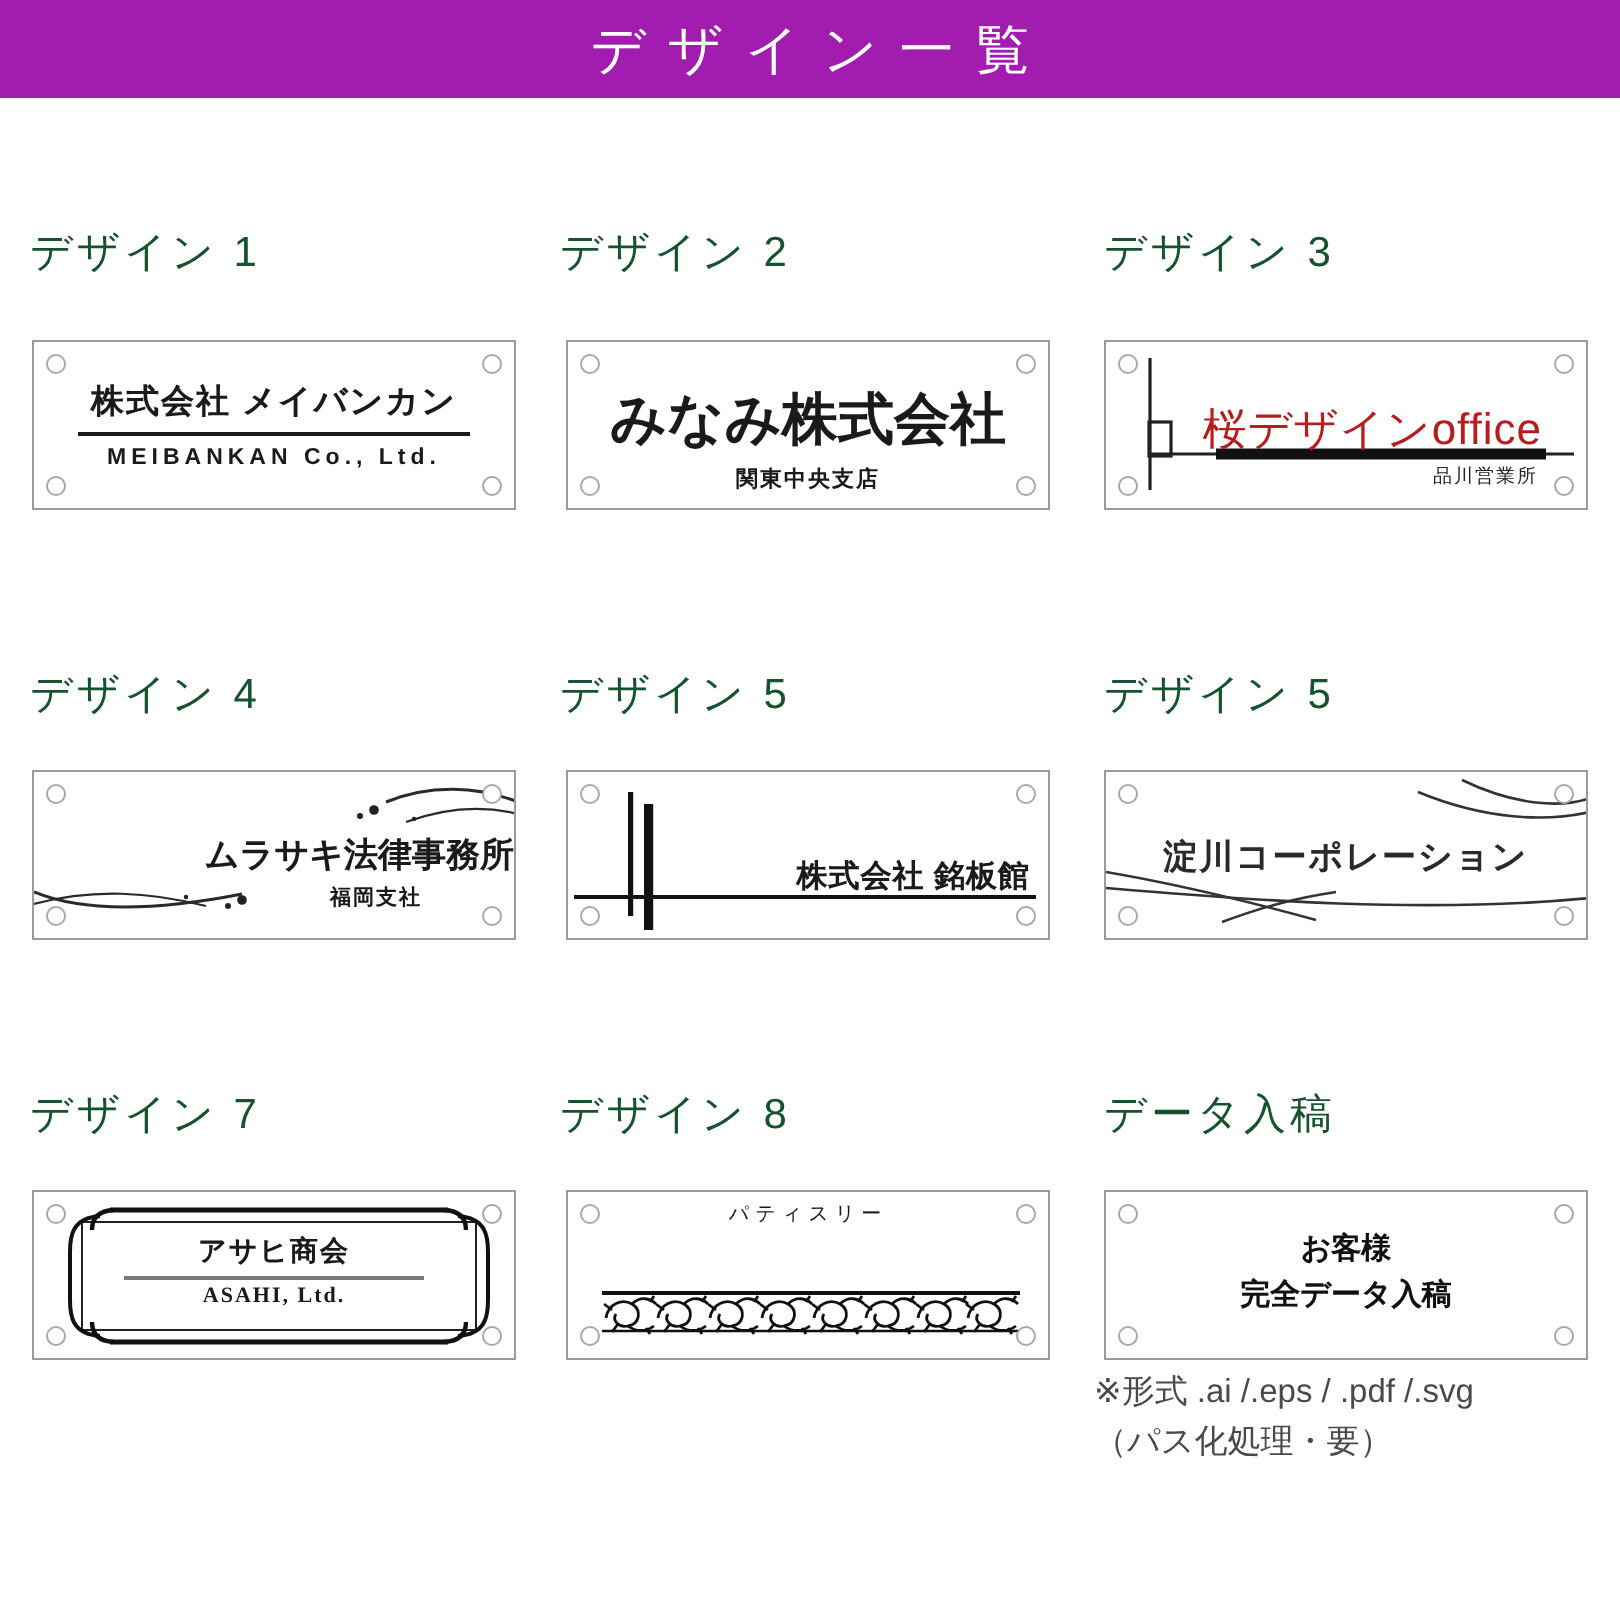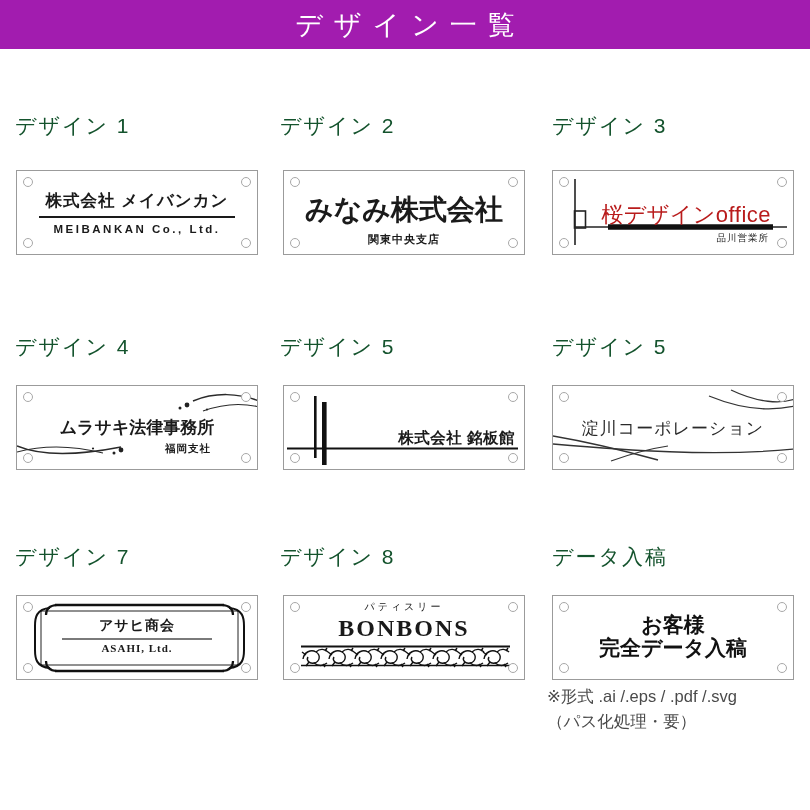--- a/index.html
+++ b/index.html
@@ -52,43 +52,43 @@
   .d2-main{margin-top:20px;text-align:center;font-family:"Liberation Serif","DejaVu Serif",serif;
            font-size:28px;font-weight:bold;color:#1a1a1a;white-space:nowrap;}
   .d2-sub{margin-top:3px;text-align:center;font-family:"Liberation Serif","DejaVu Serif",serif;
           font-size:11px;font-weight:bold;color:#1a1a1a;letter-spacing:1px;}
   
   .d3-main{position:absolute;right:22px;top:29px;font-size:22px;color:#b91c1c;
            letter-spacing:0.5px;white-space:nowrap;z-index:2;}
   .d3-sub{position:absolute;right:24px;top:61px;font-size:9.5px;color:#222;
           letter-spacing:1px;z-index:2;}
   
-  .d4-main{margin-top:30px;text-align:center;font-size:17px;font-weight:bold;
+  .d4-main{margin-top:30px;text-align:right;font-size:17px;font-weight:bold;
            color:#1a1a1a;white-space:nowrap;}
   .d4-sub{position:absolute;right:46px;top:56px;font-size:10.5px;font-weight:bold;
           color:#1a1a1a;letter-spacing:1px;z-index:2;}
   
   .d5-main{position:absolute;right:9px;top:42px;font-size:15.5px;font-weight:bold;
            color:#1a1a1a;letter-spacing:0.5px;white-space:nowrap;z-index:2;}
   
-  .d6-main{margin-top:31px;text-align:center;font-size:17px;font-weight:400;
+  .d6-main{margin-top:31px;text-align:center;font-size:17px;font-weight:700;
            color:#2a2a2a;letter-spacing:1px;white-space:nowrap;}
   
   .d7-main{margin-top:21px;text-align:center;font-size:14px;font-weight:bold;
            color:#1a1a1a;letter-spacing:1px;white-space:nowrap;}
   .d7-rule{width:150px;height:1.5px;background:#7a7a7a;margin:3px auto 2px auto;}
   .d7-sub{text-align:center;font-family:"Liberation Serif","DejaVu Serif",serif;
           font-size:11px;font-weight:bold;color:#1a1a1a;letter-spacing:1px;}
   
   .d8-top{margin-top:4px;text-align:center;font-size:10px;color:#1a1a1a;
           letter-spacing:3px;white-space:nowrap;}
   .d8-main{margin-top:1px;text-align:center;font-family:"Liberation Serif","DejaVu Serif",serif;
            font-size:24px;font-weight:600;color:#1a1a1a;letter-spacing:2px;white-space:nowrap;}
   
-  .d9-block{margin-top:17px;text-align:center;font-size:21px;font-weight:bold;
+  .d9-block{margin-top:17px;text-align:center;font-size:15px;font-weight:bold;
             color:#111;line-height:23px;}
   
   .note{position:absolute;left:547px;top:684px;font-size:16.5px;color:#4a4a4a;
         line-height:25px;white-space:nowrap;}
 </style>
 </head>
 <body>
 
 <div class="header">
   <div class="header-title">デザイン一覧</div>
@@ -227,21 +227,20 @@
     <use href="#curl" x="19" y="53"></use>
     <use href="#curl" x="45" y="53"></use>
     <use href="#curl" x="71" y="53"></use>
     <use href="#curl" x="97" y="53"></use>
     <use href="#curl" x="123" y="53"></use>
     <use href="#curl" x="149" y="53"></use>
     <use href="#curl" x="175" y="53"></use>
     <use href="#curl" x="200" y="53"></use>
   </svg>
   <div class="ptxt d8-top">パティスリー</div>
-  <div class="ptxt d8-main">BONBONS</div>
 </div>
 
 <div class="plate pc3 pr3">
   <span class="hole h-tl"></span>
   <span class="hole h-tr"></span>
   <span class="hole h-bl"></span>
   <span class="hole h-br"></span>
   <div class="ptxt d9-block">
     <div>お客様</div>
     <div>完全データ入稿</div>

